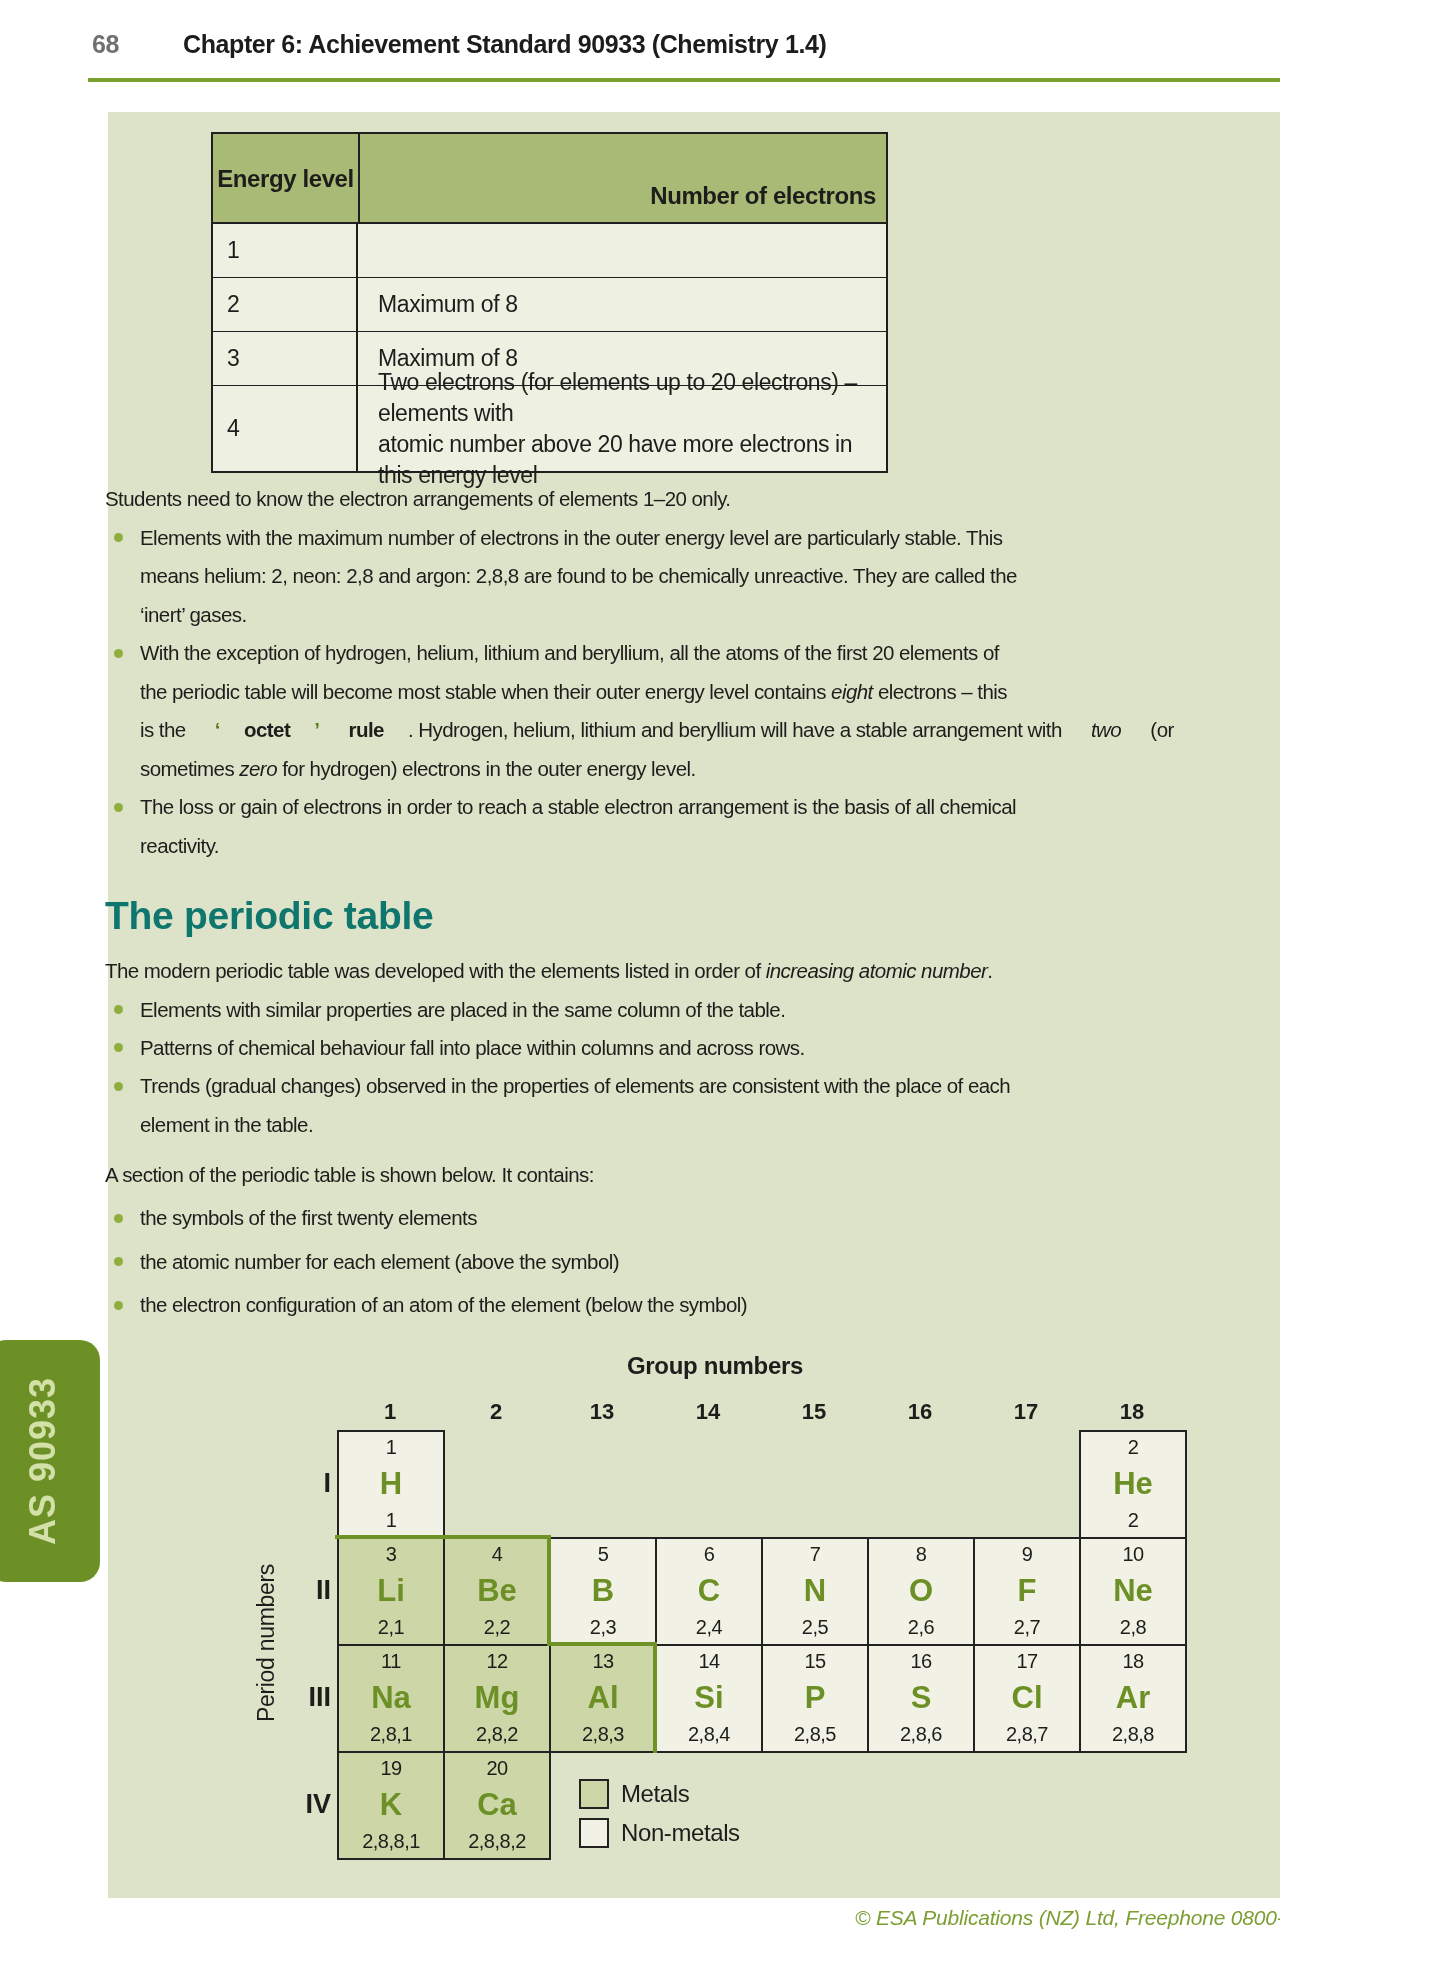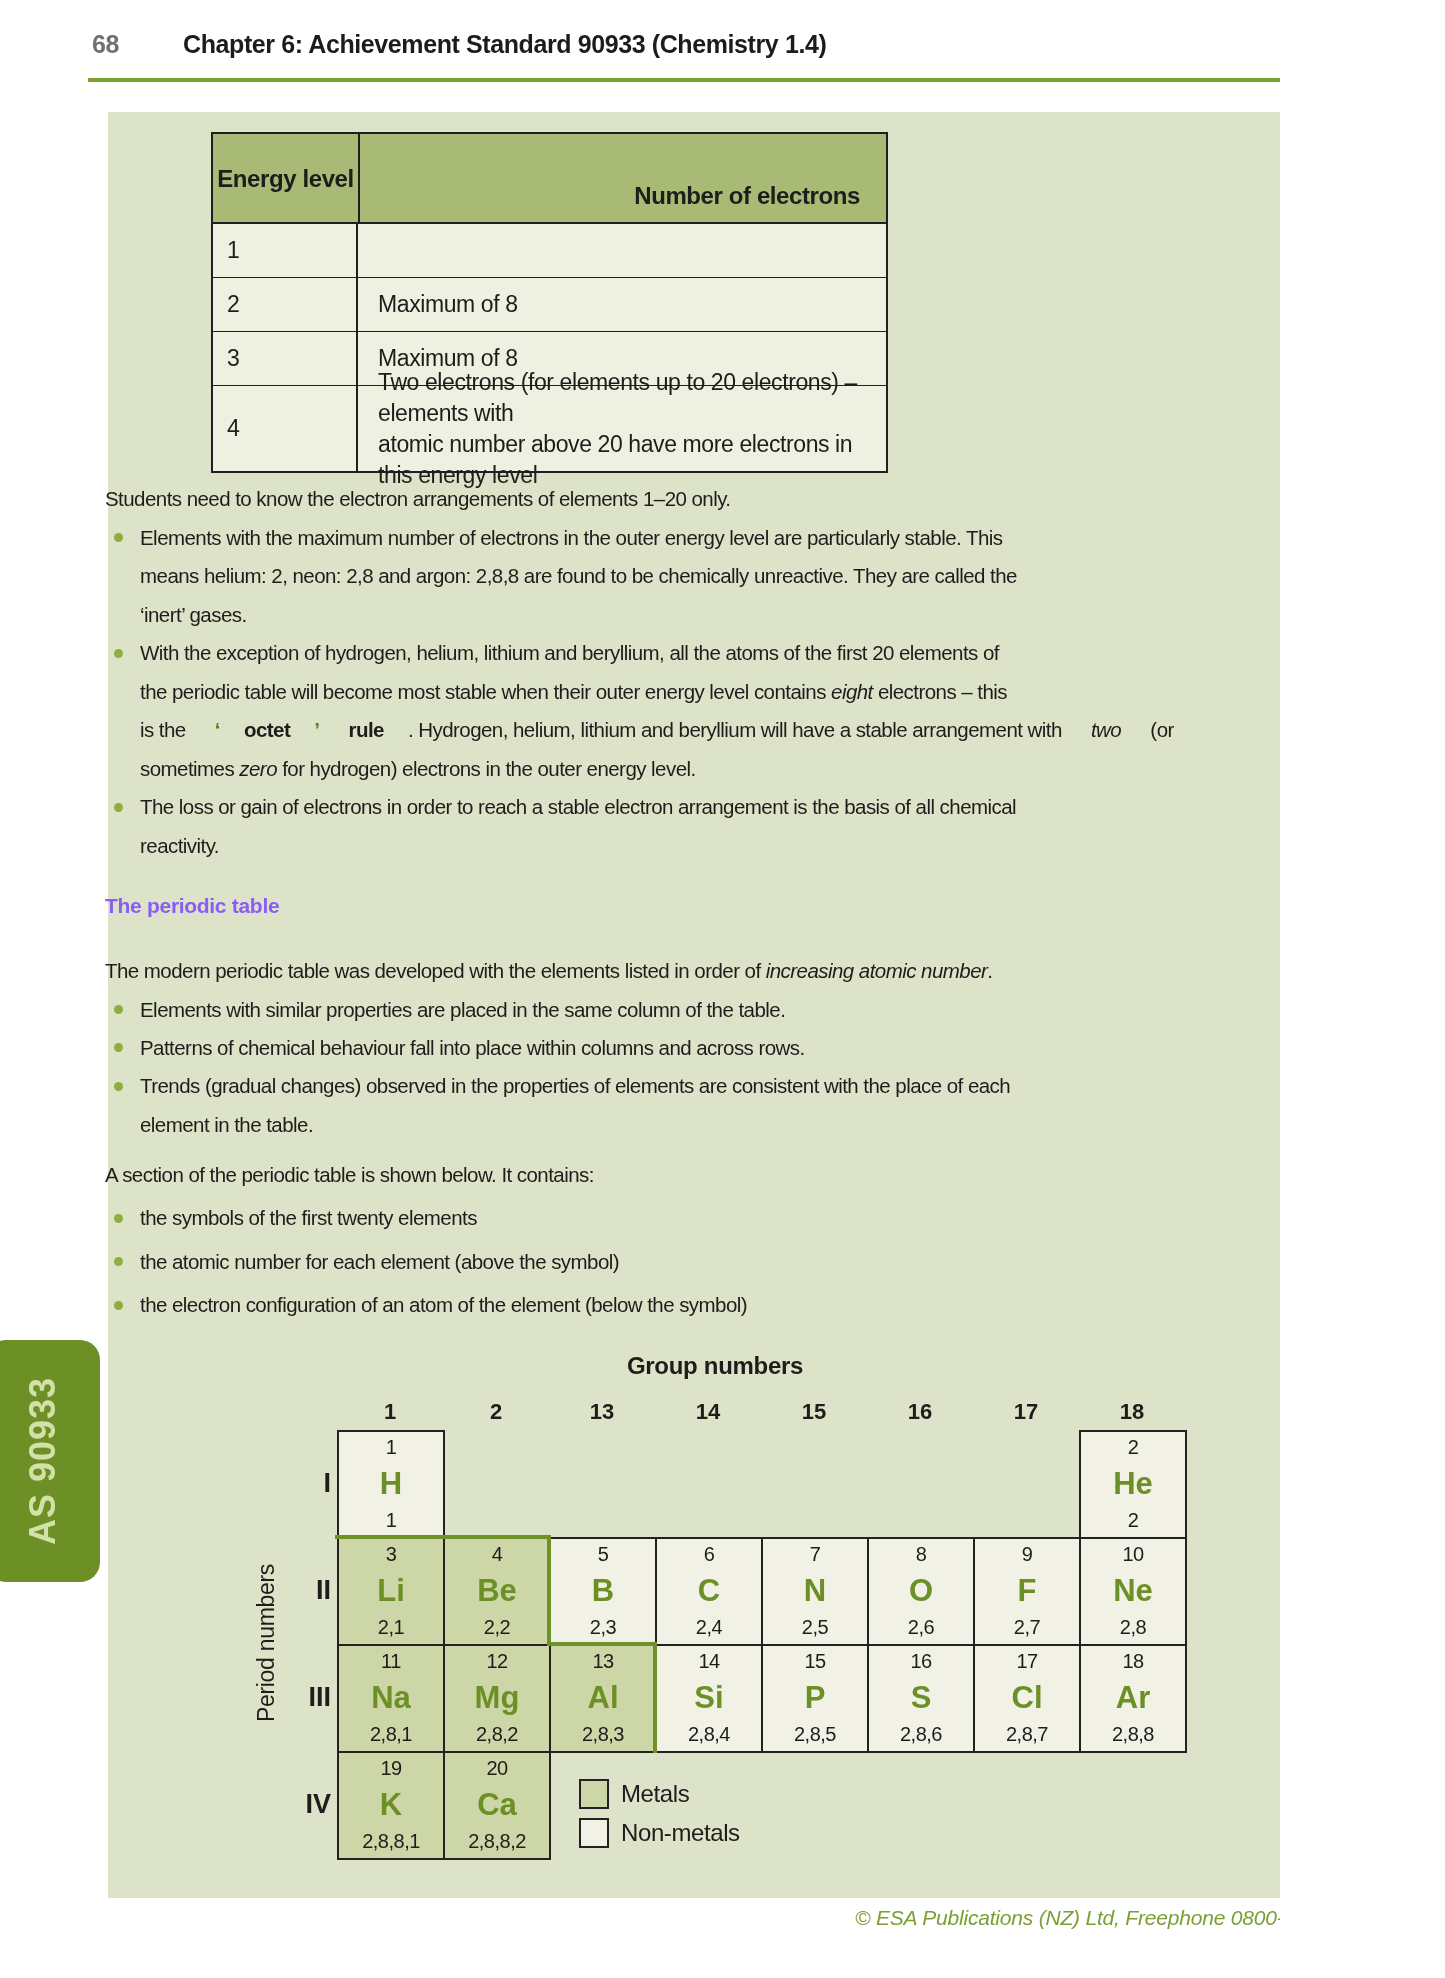--- a/index.html
+++ b/index.html
@@ -9,37 +9,37 @@
   .pagenum{position:absolute;left:92px;top:30px;font-size:25px;font-weight:bold;color:#6f7072;letter-spacing:-0.3px;}
   .chaptitle{position:absolute;left:183px;top:30px;font-size:25px;font-weight:bold;color:#1c1c1c;letter-spacing:-0.4px;}
   .toprule{position:absolute;left:88px;top:78px;width:1270px;height:4px;background:#7da12d;}
   
   .panel{position:absolute;left:108px;top:112px;width:1250px;height:1786px;background:#dce3c8;}
   
   #etable{position:absolute;left:211px;top:132px;width:673px;border:2.5px solid #1f1f1f;background:#eef0e1;}
   .ehead{display:flex;background:#a8ba76;border-bottom:2px solid #1f1f1f;height:88px;}
   .ehead .c1{width:145px;border-right:2px solid #1f1f1f;display:flex;align-items:center;justify-content:center;
              text-align:center;font-weight:bold;font-size:24px;line-height:29px;letter-spacing:-0.4px;}
-  .ehead .c2{flex:1;display:flex;align-items:flex-end;justify-content:flex-end;padding:0 26px 12px 0;
+  .ehead .c2{flex:1;display:flex;align-items:flex-end;justify-content:flex-end;padding:0 10px 12px 0;
              font-weight:bold;font-size:24px;letter-spacing:-0.4px;}
   .erow{display:flex;border-top:1.5px solid #1f1f1f;}
   .erow:first-of-type{border-top:none;}
   .erow .c1{width:145px;border-right:2px solid #1f1f1f;display:flex;align-items:center;
             padding-left:14px;font-size:23px;letter-spacing:-0.4px;box-sizing:border-box;}
   .erow .c2{flex:1;display:flex;flex-direction:column;justify-content:center;padding-left:20px;
             font-size:23px;letter-spacing:-0.4px;line-height:31px;}
   
   .tblock{position:absolute;left:105px;width:1000px;}
   .line{display:flex;align-items:center;white-space:pre;font-size:20.5px;letter-spacing:-0.55px;position:relative;}
   .line.bul{padding-left:35px;}
   .dot{position:absolute;left:9px;top:50%;width:9px;height:9px;margin-top:-4.5px;border-radius:50%;background:#8fae3e;}
   .seg-i{font-style:italic;}
   .seg-b{font-weight:bold;}
   .seg-q{font-weight:bold;color:#5c7d1f;}
-  .secthead{position:absolute;left:105px;top:894px;font-size:21px;font-weight:bold;color:#8b5cf6;letter-spacing:-0.3px;}
+  .secthead{position:absolute;left:105px;top:894px;font-size:39px;font-weight:bold;color:#0f766e;letter-spacing:-0.3px;}
   
   .gtitle{position:absolute;top:1352px;left:415px;width:600px;text-align:center;font-size:24px;font-weight:bold;letter-spacing:-0.3px;}
   .glabel{position:absolute;top:1399px;width:106px;text-align:center;font-size:22px;font-weight:bold;}
   .periodaxis{position:absolute;left:266px;top:1643px;transform:translate(-50%,-50%) rotate(-90deg);
               transform-origin:center;font-size:23px;letter-spacing:-0.3px;white-space:nowrap;}
   .plabel{position:absolute;width:70px;text-align:right;font-size:27px;font-weight:bold;}
   .pcell{position:absolute;box-sizing:border-box;border:2px solid #222;display:flex;flex-direction:column;
          align-items:center;justify-content:space-between;padding:4px 0 6px 0;}
   .pcell .z,.pcell .cfg{font-size:20px;letter-spacing:-0.5px;line-height:22px;color:#1d1d1b;}
   .pcell .sym{font-size:31px;font-weight:bold;color:#6d9026;line-height:32px;}

